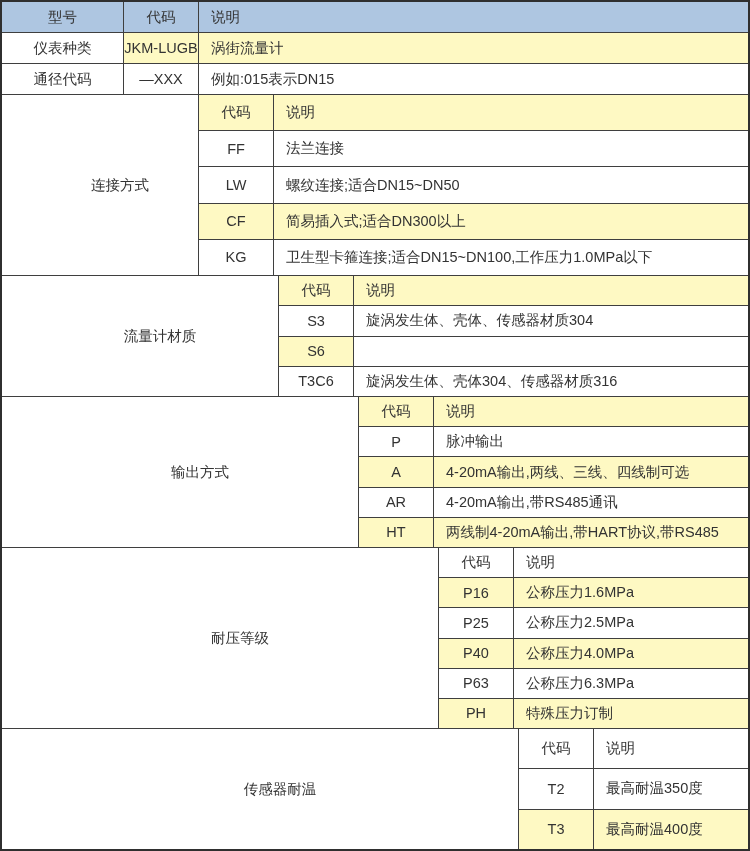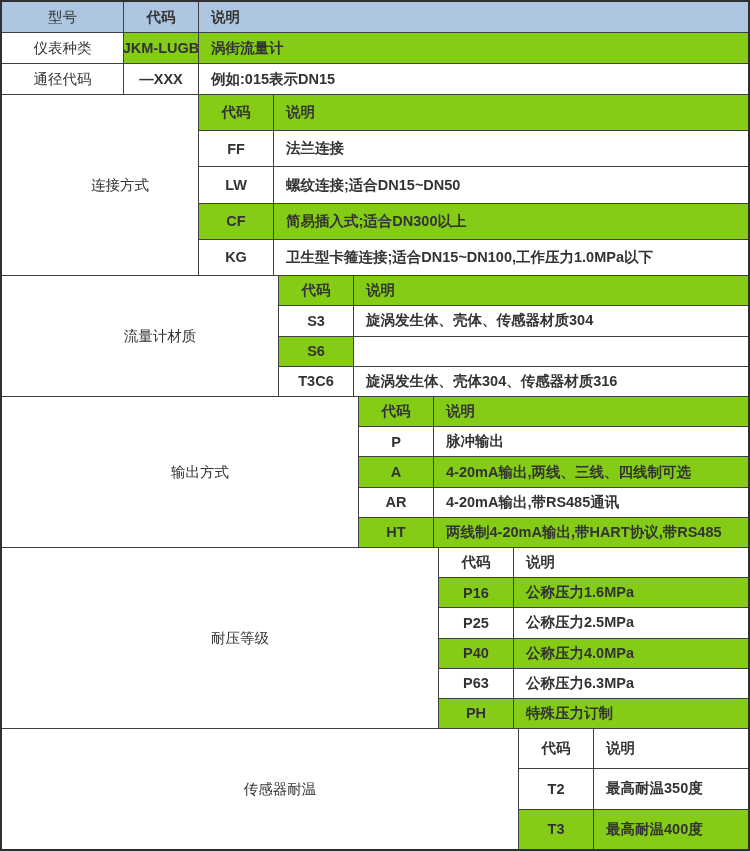--- a/index.html
+++ b/index.html
@@ -15,29 +15,29 @@
   .row,.srow{display:flex;min-height:0;}
   .row{flex:1 1 0;}
   .srow{flex:1 1 0;}
   .section{display:flex;min-height:0;}
   .row + .row,
   .row + .section,
   .section + .section{border-top:1px solid #3f3f3f;}
   .srow + .srow{border-top:1px solid #3f3f3f;}
   .cell{display:flex;align-items:center;min-width:0;overflow:hidden;white-space:nowrap;}
   .name-col{width:122px;flex:0 0 122px;justify-content:center;border-right:1px solid #3f3f3f;}
-  .code-col{width:75px;flex:0 0 75px;justify-content:center;border-right:1px solid #3f3f3f;font-weight:bold;}
-  .desc-col{flex:1 1 auto;padding-left:12px;font-weight:bold;}
+  .code-col{width:75px;flex:0 0 75px;justify-content:center;border-right:1px solid #3f3f3f;}
+  .desc-col{flex:1 1 auto;padding-left:12px;}
   .sec-name{
     flex:0 0 auto;display:flex;align-items:center;justify-content:center;
     border-right:1px solid #3f3f3f;background:#fff;padding-left:40px;
   }
   .sec-body{flex:1 1 auto;display:flex;flex-direction:column;min-width:0;}
   .hdr{background:#aec6e1;}
-  .shaded{background:#84cc16;}
+  .shaded{background:#fef9c3;}
   .w197{width:197px;}
   .w277{width:277px;}
   .w357{width:357px;}
   .w437{width:437px;}
   .w517{width:517px;font-family:Liberation Serif, serif;}
 </style>
 </head>
 <body>
 
 <div class="tbl">

